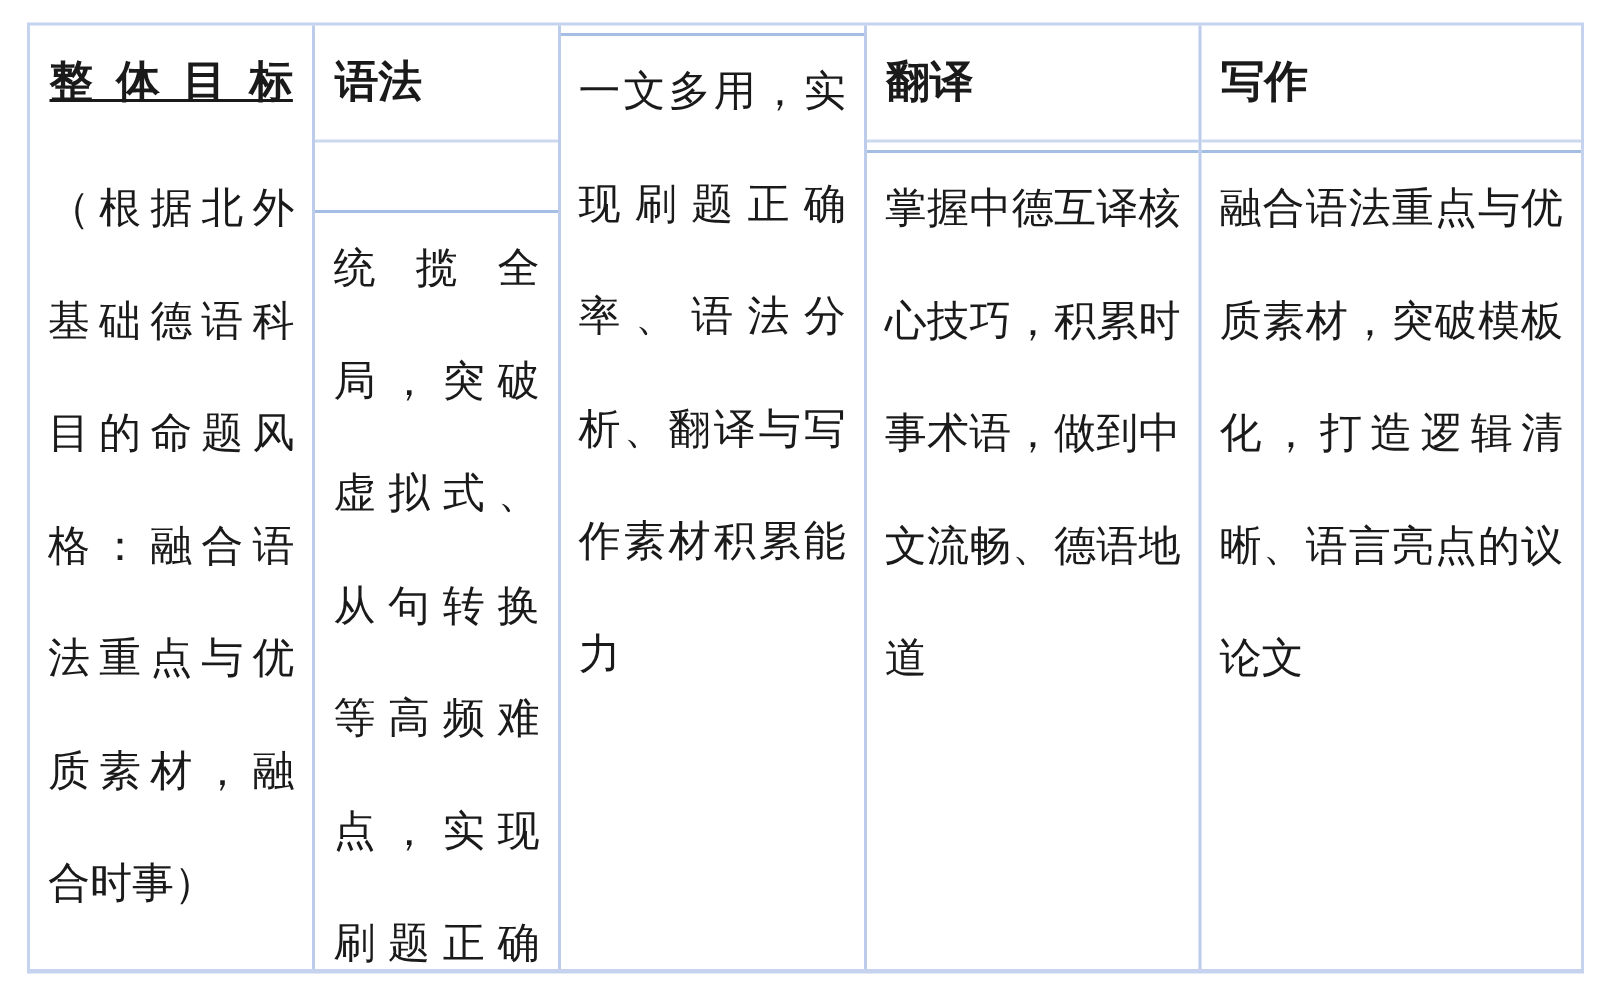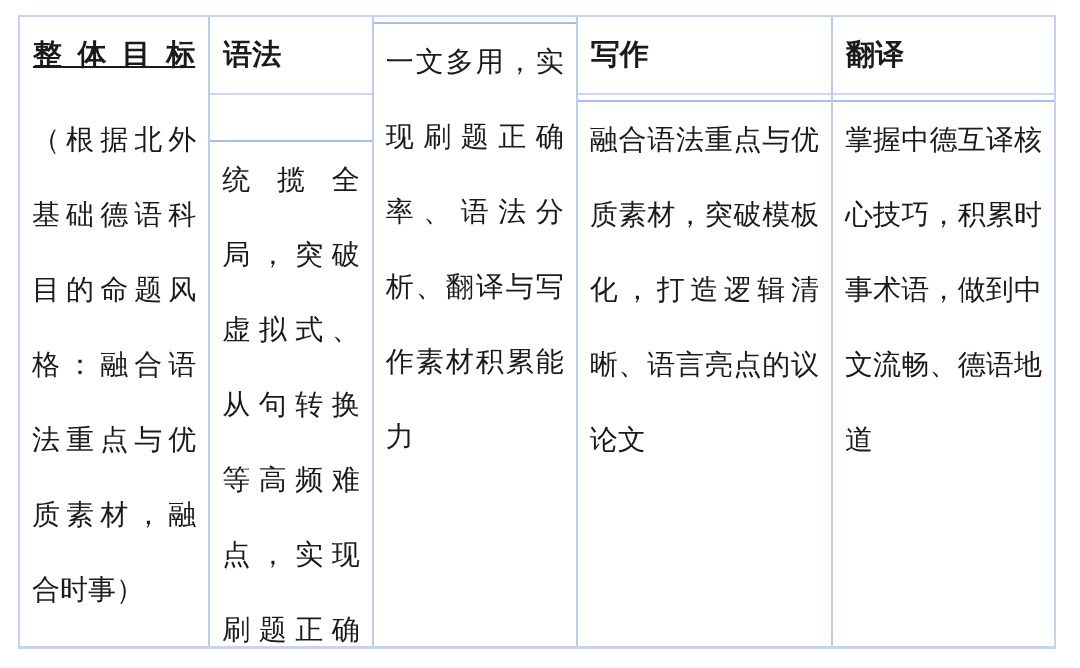--- a/index.html
+++ b/index.html
@@ -105,34 +105,34 @@
       </div>
     </div>
 
     <div class="col col-3">
       <div class="hgap"></div>
       <div class="bodycell">
         <p>一文多用，实现刷题正确率、语法分析、翻译与写作素材积累能力</p>
       </div>
     </div>
 
+    <div class="col col-4">
+      <div class="hdr">
+        <span>翻译</span>
+      </div>
+      <div class="hgap"></div>
+      <div class="bodycell">
+        <p>掌握中德互译核心技巧，积累时事术语，做到中文流畅、德语地道</p>
+      </div>
+    </div>
+
     <div class="col col-5">
       <div class="hdr">
         <span>写作</span>
       </div>
       <div class="hgap"></div>
       <div class="bodycell">
         <p>融合语法重点与优质素材，突破模板化，打造逻辑清晰、语言亮点的议论文</p>
       </div>
     </div>
 
-    <div class="col col-4">
-      <div class="hdr">
-        <span>翻译</span>
-      </div>
-      <div class="hgap"></div>
-      <div class="bodycell">
-        <p>掌握中德互译核心技巧，积累时事术语，做到中文流畅、德语地道</p>
-      </div>
-    </div>
-
   </div>
 </div>
 
 </body></html>

